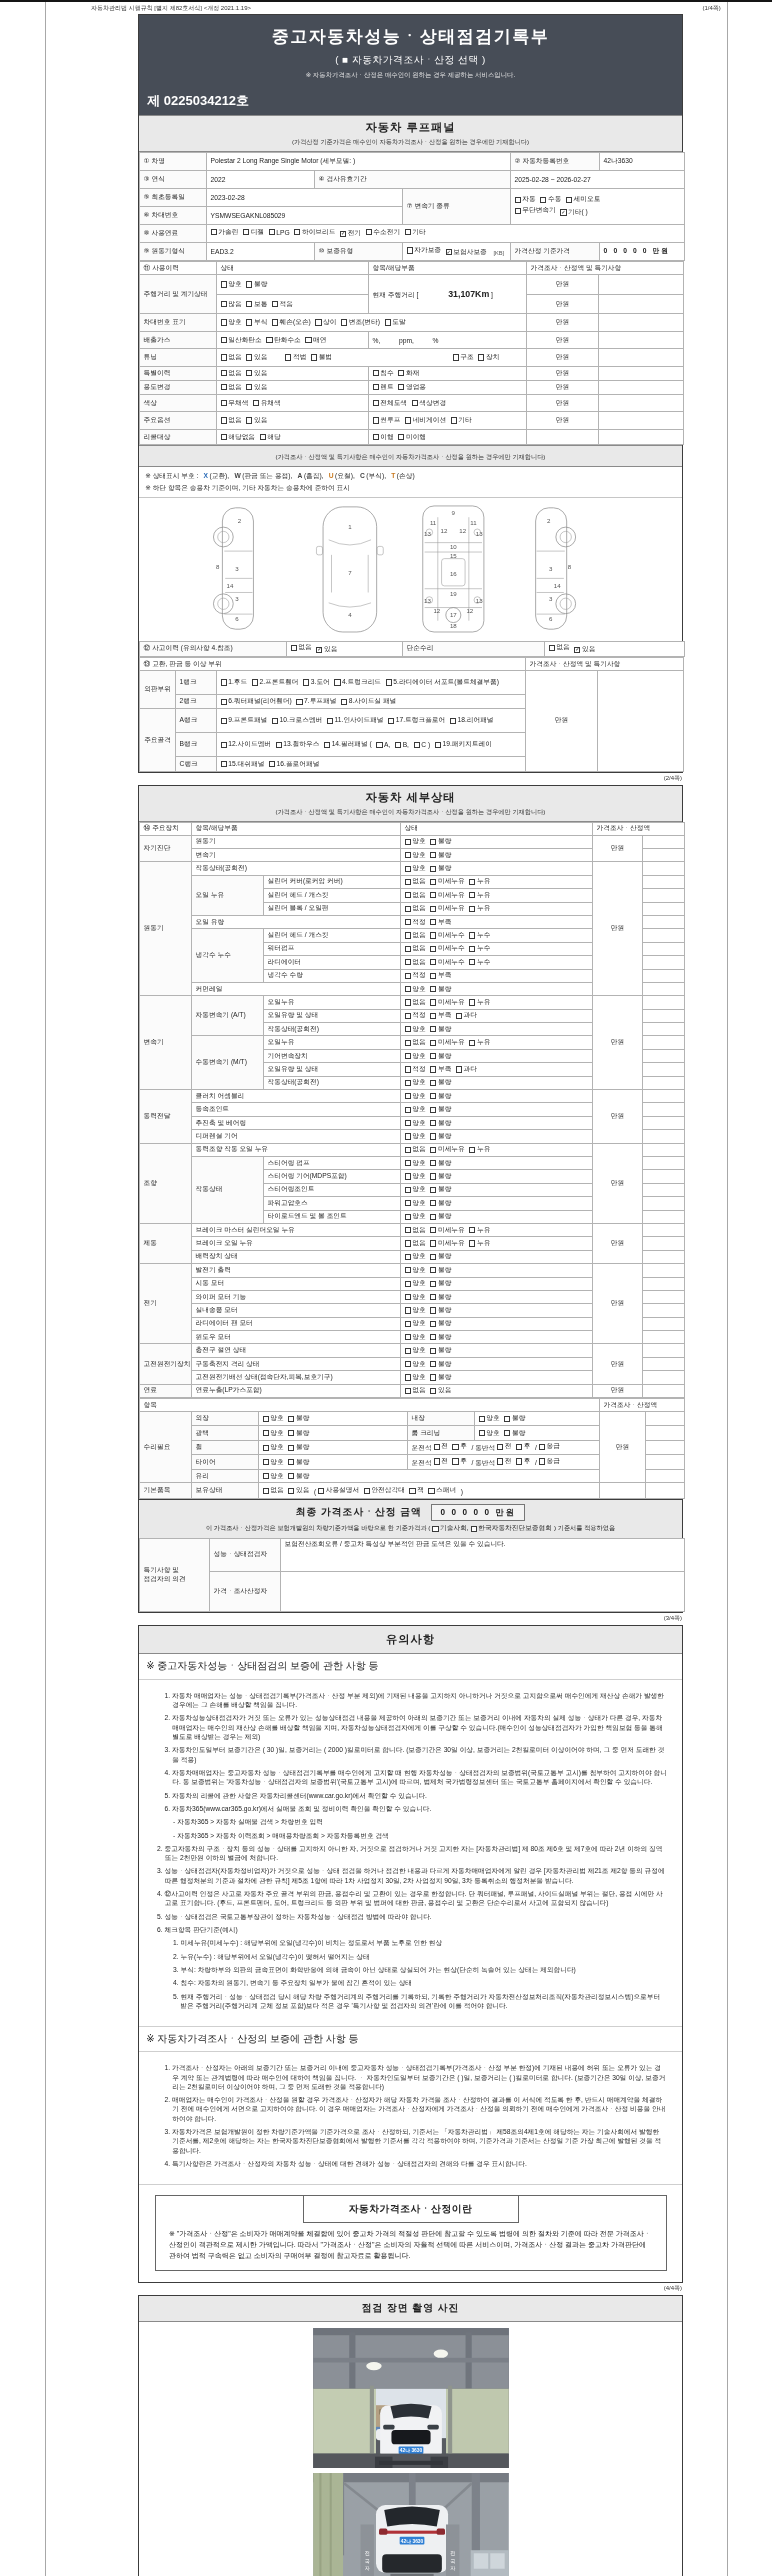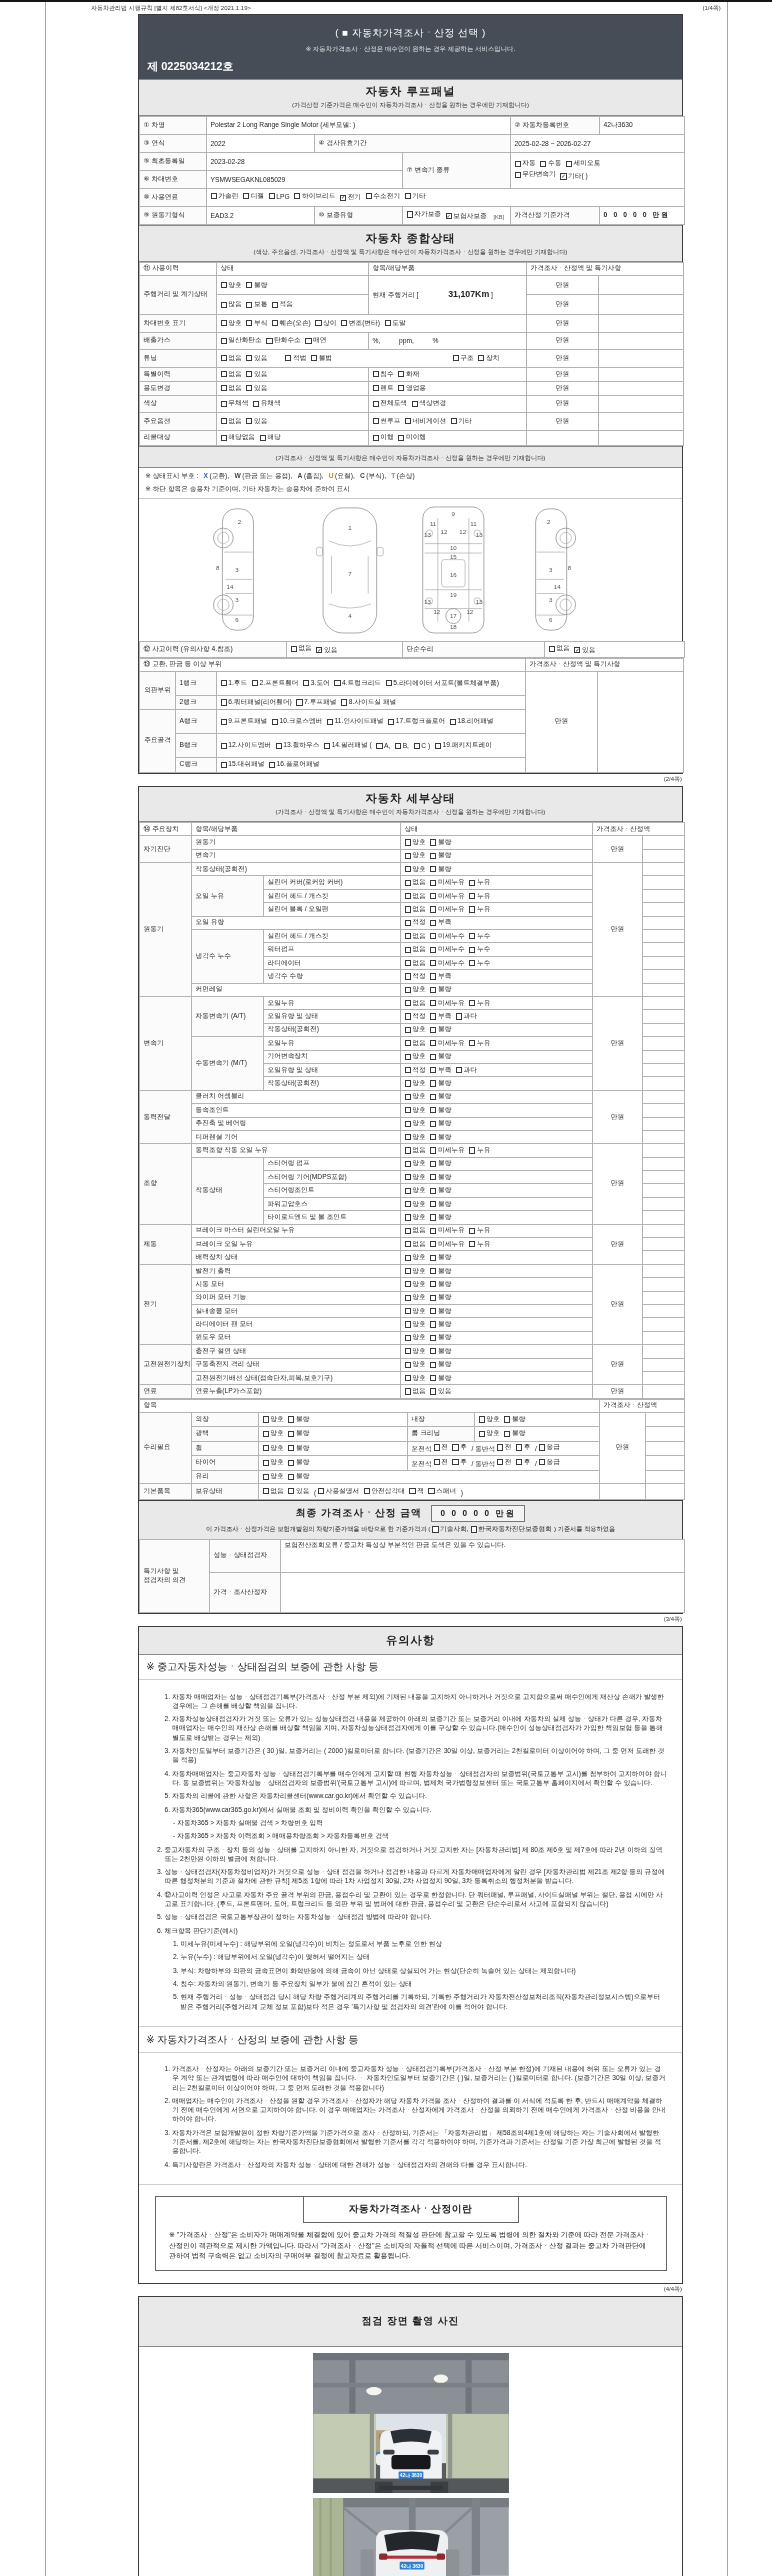--- a/index.html
+++ b/index.html
@@ -13,21 +13,21 @@
   .meta { display:flex; justify-content:space-between; font-size:6px; color:#333; padding:1.5px 6.2px 1.5px 45px; }
   .col { width:545px; margin-left:92px; }
   .blk { border:1px solid #3c3c3c; background:#fff; }
   .pmark { text-align:right; font-size:6px; padding:1.5px 1px; color:#333; }
 
   
   .dh { background:#474d57; color:#fff; padding:7.2px 8.2px 5.2px; position:relative; }
   .dh-t { text-align:center; font-size:17px; font-weight:bold; letter-spacing:1.5px; margin-top:3.1px; }
   .dh-s { text-align:center; font-size:9.8px; margin-top:5.2px; letter-spacing:0.5px; }
   .dh-n { text-align:center; font-size:6.4px; margin-top:4.1px; color:#e8e8e8; }
-  .dh-no { font-size:11px; font-weight:bold; margin-top:5px; }
+  .dh-no { font-size:13px; font-weight:bold; margin-top:12px; }
 
   
   .sech { background:#e9e9e9; text-align:center; padding:4.6px 0 4.1px; border-top:0.5px solid #8a8a8a; border-bottom:0.5px solid #8a8a8a; }
   .sech .t { font-size:11.3px; font-weight:bold; letter-spacing:1px; }
   .sech .s { font-size:6.2px; margin-top:2.1px; color:#333; }
 
   table { border-collapse:collapse; width:100%; table-layout:fixed; }
   td,th { border:0.5px solid #b3b3b3; font-size:6.7px; padding:1.5px 3.6px; vertical-align:middle; text-align:left; font-weight:normal; background:#fff; word-break:keep-all; }
   .lab { background:#fbfbfb; }
   .won { text-align:center; }
@@ -88,20 +88,21 @@
 
   <div class="meta">
     <span>자동차관리법 시행규칙 [별지 제82호서식] &lt;개정 2021.1.19&gt;</span>
     <span>(1/4쪽)</span>
   </div>
 
   <div class="col">
 
     <div class="blk">
       <div class="dh">
+        <div class="dh-t">중고자동차성능ㆍ상태점검기록부</div>
         <div class="dh-s">( ■ 자동차가격조사ㆍ산정 선택 )</div>
         <div class="dh-n">※ 자동차가격조사ㆍ산정은 매수인이 원하는 경우 제공하는 서비스입니다.</div>
         <div class="dh-no">제 0225034212호</div>
       </div>
 
       <div class="sech">
         <div class="t">자동차 루프패널</div>
         <div class="s">(가격산정 기준가격은 매수인이 자동차가격조사ㆍ산정을 원하는 경우에만 기재합니다)</div>
       </div>
       <table>
@@ -189,24 +190,20 @@
                   </span><span class="opt">
                     <span class="cb">✓</span>
                     <span class="ol">보험사보증</span>
                   </span></span><span class="warrtag">[KB]</span></td>
           <td class="lab">가격산정 기준가격</td>
           <td class="pricebox-val">0 0 0 0 0 만원</td>
         </tr>
       </tbody>
         </table>
 
-      <div class="sech">
-        <div class="t">자동차 종합상태</div>
-        <div class="s">(색상, 주요옵션, 가격조사ㆍ산정액 및 특기사항은 매수인이 자동차가격조사ㆍ산정을 원하는 경우에만 기재합니다)</div>
-      </div>
       <table>
         <colgroup>
             <col style="width:77px">
             <col style="width:152px">
             <col style="width:158px">
             <col style="width:72px">
             <col style="width:85px">
           </colgroup>
         <tbody>
             <tr style="height:12.4px">
@@ -1446,21 +1443,21 @@
       </div>
       <div class="ndiv"></div>
       <div class="pbx">
         <div class="pbx-t">자동차가격조사ㆍ산정이란</div>
         <div class="pbx-b">※ "가격조사ㆍ산정"은 소비자가 매매계약을 체결함에 있어 중고차 가격의 적절성 판단에 참고할 수 있도록 법령에 의한 절차와 기준에 따라 전문 가격조사ㆍ산정인이 객관적으로 제시한 가액입니다. 따라서 "가격조사ㆍ산정"은 소비자의 자율적 선택에 따른 서비스이며, 가격조사ㆍ산정 결과는 중고차 가격판단에 관하여 법적 구속력은 없고 소비자의 구매여부 결정에 참고자료로 활용됩니다.</div>
       </div>
     </div>
     <div class="pmark">(4/4쪽)</div>
 
     <div class="blk">
-      <div class="sech" style="border-top:none; padding:18px 0">
+      <div class="sech" style="border-top:none; padding:6px 0">
         <div class="t" style="font-size:9.8px">점검 장면 촬영 사진</div>
       </div>
       <div class="phwrap">
 
         <svg width="196" height="140" viewBox="0 0 380 272">
           <rect x="0" y="0" width="380" height="272" fill="#585c62"></rect>
           <rect x="0" y="0" width="380" height="118" fill="#8b9097"></rect>
           <rect x="0" y="0" width="380" height="14" fill="#6e737b"></rect>
           <rect x="70" y="8" width="12" height="112" fill="#70757d"></rect>
           <rect x="296" y="8" width="12" height="112" fill="#70757d"></rect>

